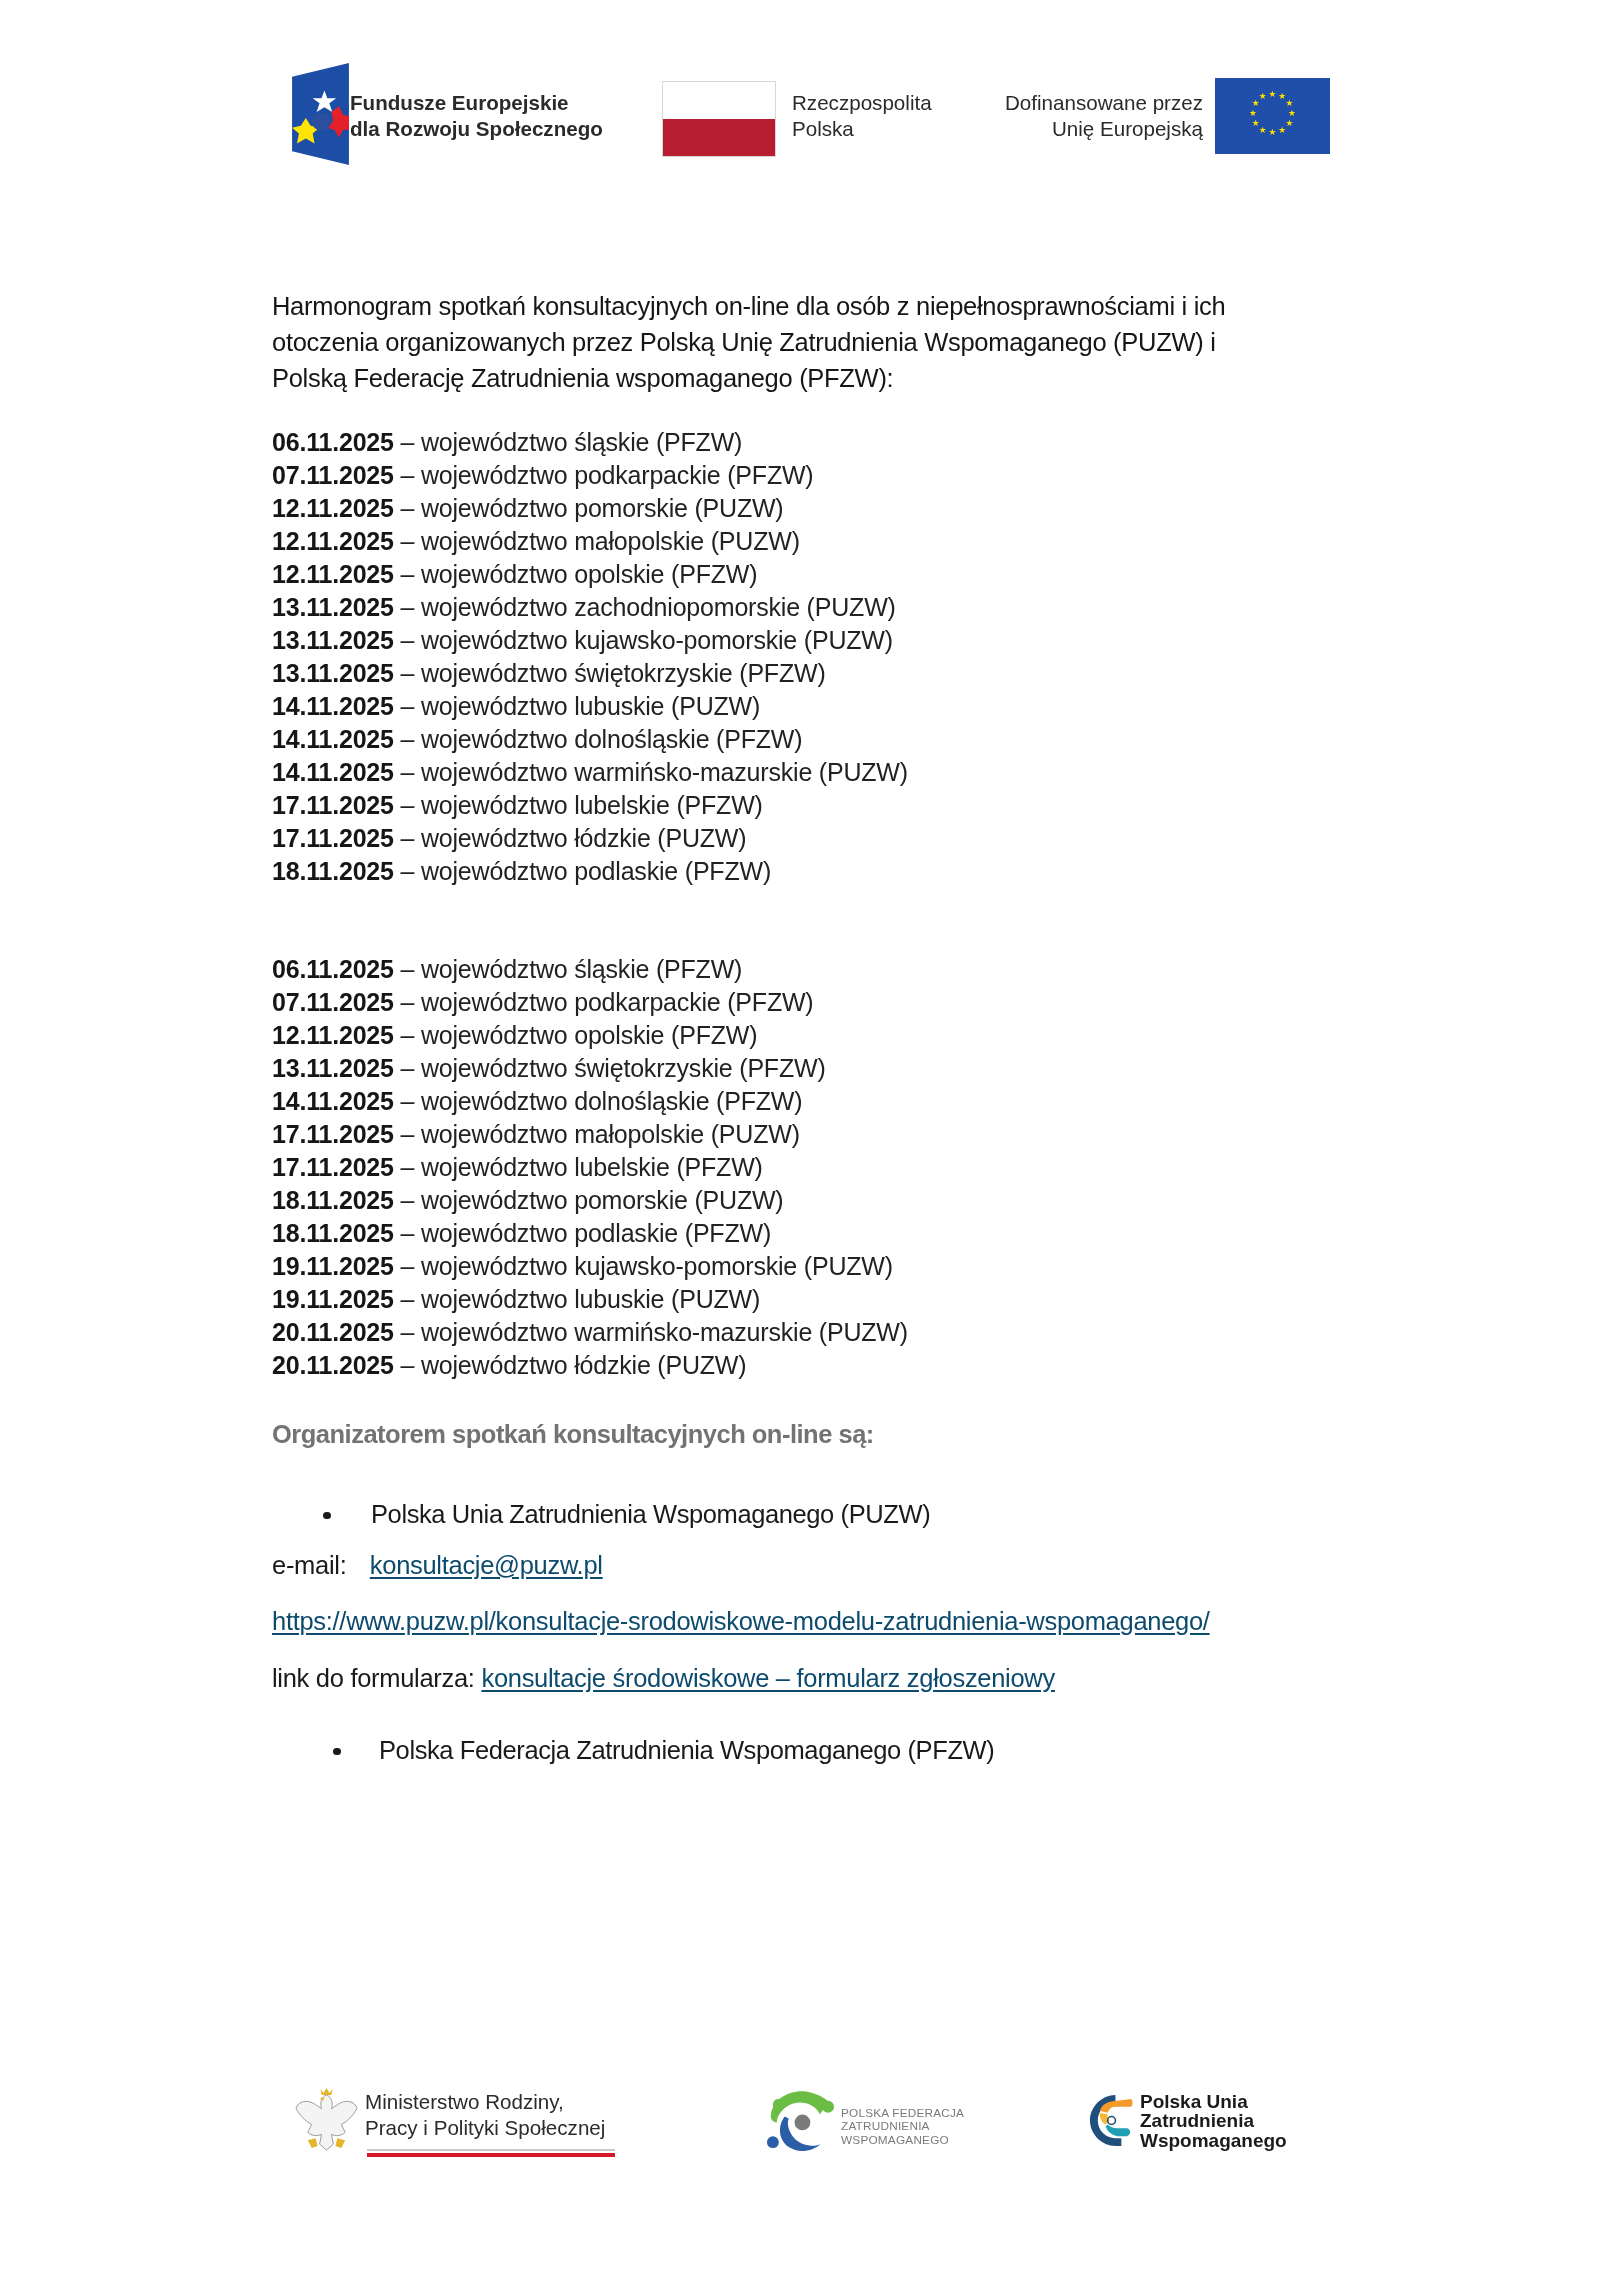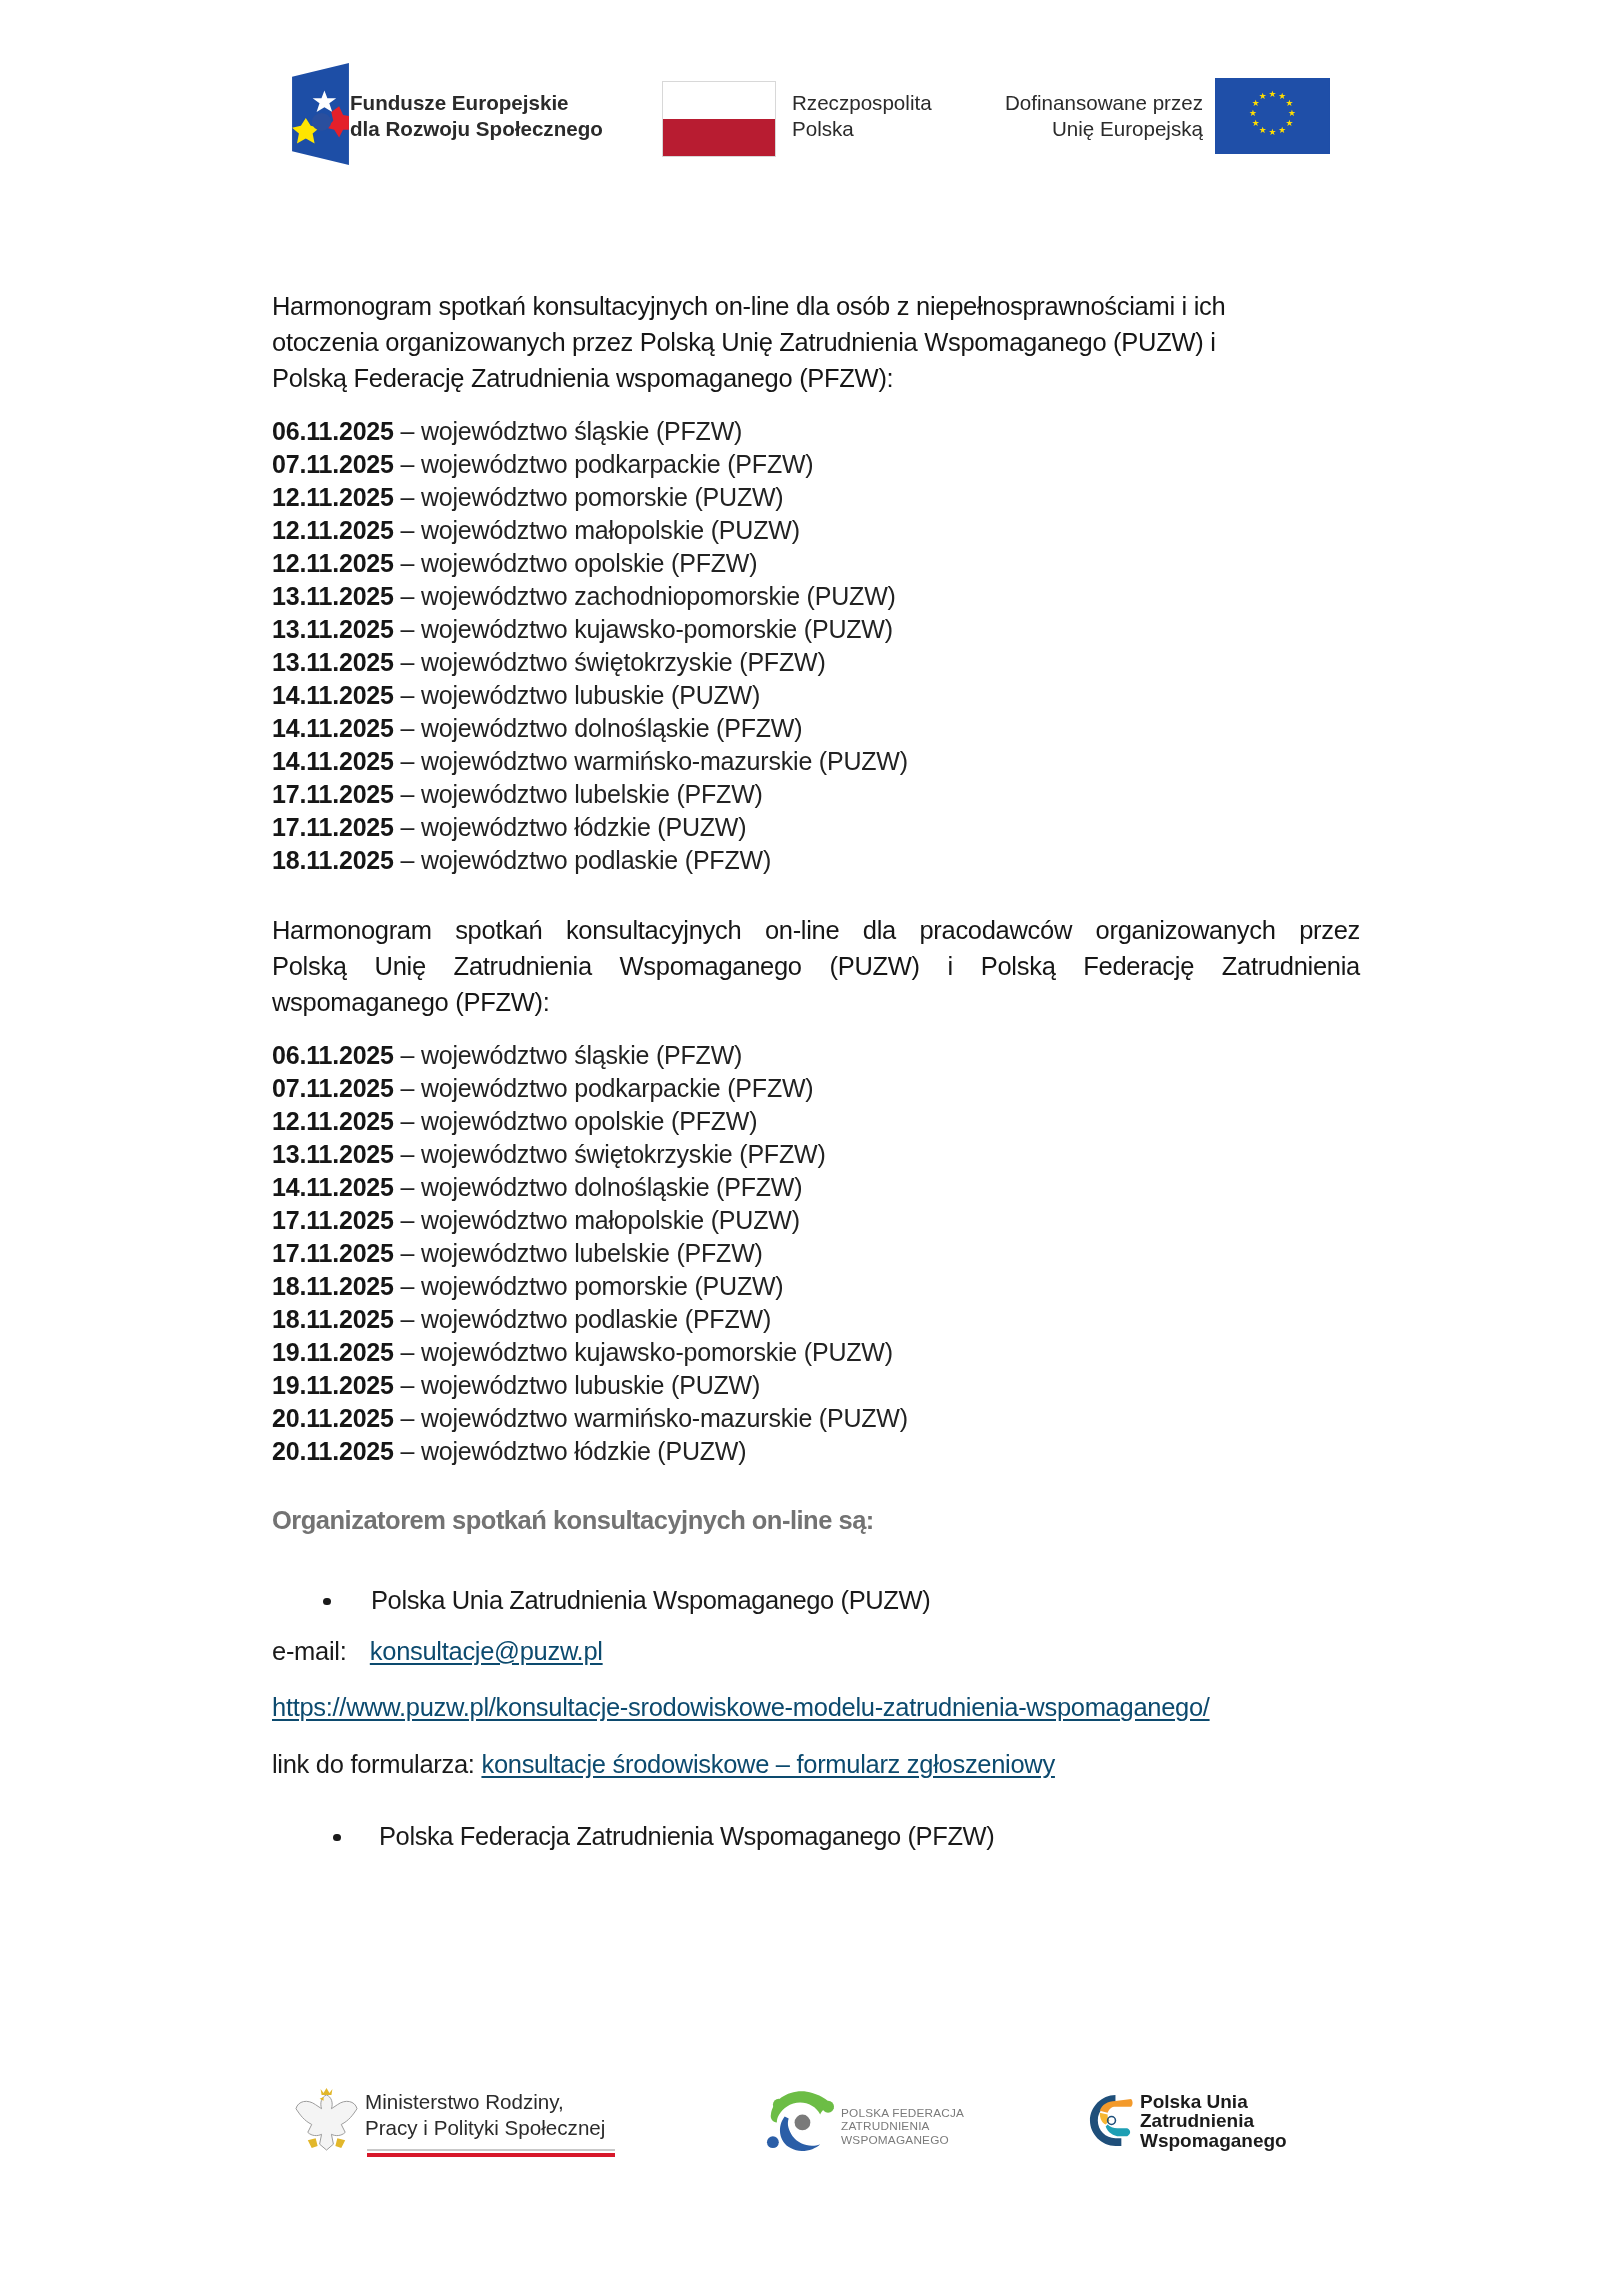--- a/index.html
+++ b/index.html
@@ -16,21 +16,21 @@
   .pl-flag .w { height: 50%; background: #ffffff; }
   .pl-flag .r { height: 50%; background: #b81c31; }
   .pl-text { position: absolute; left: 792px; top: 29px; font-size: 20.6px; line-height: 25.5px; color: #2b2b2b; }
   .eu-text { position: absolute; left: 980px; top: 29px; width: 223px; text-align: right; font-size: 20.6px; line-height: 25.5px; color: #2b2b2b; }
   .eu-flag { position: absolute; left: 1215px; top: 16.7px; width: 115px; height: 76px; background: #1f4fa8; }
 
   
   .content { position: absolute; left: 272px; top: 288px; width: 1088px; }
   .heading { font-size: 25.5px; line-height: 36px; font-weight: 500; color: #161616; letter-spacing: -0.3px; }
   .heading.justify { text-align: justify; text-align-last: left; }
-  .schedule { margin-top: 19px; }
+  .schedule { margin-top: 30px; }
   .row { font-size: 25px; line-height: 33px; white-space: nowrap; letter-spacing: -0.2px; }
   .row .date { font-weight: bold; color: #161616; }
   .row .sep, .row .region { color: #222; }
   .gap1 { height: 35px; }
   .gap2 { height: 35px; }
   .org-heading { font-size: 25.5px; line-height: 35px; font-weight: bold; color: #737373; letter-spacing: -0.5px; }
   .bullet { position: relative; font-size: 25.5px; line-height: 35px; color: #1a1a1a; letter-spacing: -0.4px; }
   .bullet .dot { position: absolute; left: 51px; top: 14.7px; width: 7.8px; height: 7.8px; border-radius: 50%; background: #1a1a1a; }
   .bullet .txt { position: absolute; left: 99px; top: 0; white-space: nowrap; }
   .line { font-size: 25.5px; line-height: 35px; color: #1a1a1a; white-space: nowrap; letter-spacing: -0.3px; }
@@ -115,25 +115,20 @@
     <div class="row"><span class="date">14.11.2025</span><span class="sep"> – </span><span class="region">województwo lubuskie (PUZW)</span></div>
     <div class="row"><span class="date">14.11.2025</span><span class="sep"> – </span><span class="region">województwo dolnośląskie (PFZW)</span></div>
     <div class="row"><span class="date">14.11.2025</span><span class="sep"> – </span><span class="region">województwo warmińsko-mazurskie (PUZW)</span></div>
     <div class="row"><span class="date">17.11.2025</span><span class="sep"> – </span><span class="region">województwo lubelskie (PFZW)</span></div>
     <div class="row"><span class="date">17.11.2025</span><span class="sep"> – </span><span class="region">województwo łódzkie (PUZW)</span></div>
     <div class="row"><span class="date">18.11.2025</span><span class="sep"> – </span><span class="region">województwo podlaskie (PFZW)</span></div>
   </div>
 
   <div class="gap1"></div>
 
-  <div class="heading justify">
-    <div style="text-align:justify;text-align-last:justify;">Harmonogram spotkań konsultacyjnych on-line dla pracodawców organizowanych przez</div>
-    <div style="text-align:justify;text-align-last:justify;">Polską Unię Zatrudnienia Wspomaganego (PUZW) i Polską Federację Zatrudnienia</div>
-    <div>wspomaganego (PFZW):</div>
-  </div>
 
   <div class="schedule">
     <div class="row"><span class="date">06.11.2025</span><span class="sep"> – </span><span class="region">województwo śląskie (PFZW)</span></div>
     <div class="row"><span class="date">07.11.2025</span><span class="sep"> – </span><span class="region">województwo podkarpackie (PFZW)</span></div>
     <div class="row"><span class="date">12.11.2025</span><span class="sep"> – </span><span class="region">województwo opolskie (PFZW)</span></div>
     <div class="row"><span class="date">13.11.2025</span><span class="sep"> – </span><span class="region">województwo świętokrzyskie (PFZW)</span></div>
     <div class="row"><span class="date">14.11.2025</span><span class="sep"> – </span><span class="region">województwo dolnośląskie (PFZW)</span></div>
     <div class="row"><span class="date">17.11.2025</span><span class="sep"> – </span><span class="region">województwo małopolskie (PUZW)</span></div>
     <div class="row"><span class="date">17.11.2025</span><span class="sep"> – </span><span class="region">województwo lubelskie (PFZW)</span></div>
     <div class="row"><span class="date">18.11.2025</span><span class="sep"> – </span><span class="region">województwo pomorskie (PUZW)</span></div>

